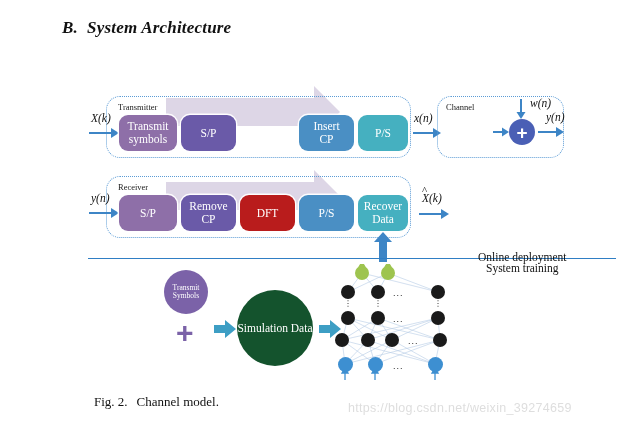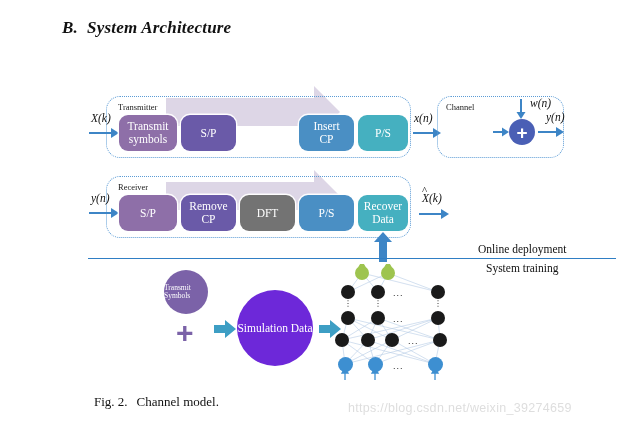--- a/index.html
+++ b/index.html
@@ -93,21 +93,21 @@
   }
   .phase-label {
     position:absolute; font-size:11.5px; color:#111;
     font-family:"Liberation Serif", serif; white-space:nowrap;
   }
 
   
   .circ {
     position:absolute; border-radius:50%;
     color:#fff; display:flex; align-items:center; justify-content:center;
-    line-height:1.12;
+    text-align:center; line-height:1.12;
     font-family:"Liberation Serif", serif;
   }
   .plus-sign {
     position:absolute; color:#7b62a8;
     font-size:30px; font-weight:bold; line-height:1;
     font-family:"Liberation Sans", sans-serif;
   }
 
   
   #neural-net { position:absolute; left:330px; top:182px; width:135px; height:118px; }
@@ -234,21 +234,21 @@
     <div>
         <span>S/P</span>
       </div>
   </div>
   <div class="blk" style="left:181px; top:113px; width:55px; height:36px; background:#6a5aa8;">
     <div>
       <span>Remove</span>
       <span>CP</span>
     </div>
   </div>
-  <div class="blk" style="left:240px; top:113px; width:55px; height:36px; background:#737373;">
+  <div class="blk" style="left:240px; top:113px; width:55px; height:36px; background:#b91c1c;">
     <div>
         <span>DFT</span>
       </div>
   </div>
   <div class="blk" style="left:299px; top:113px; width:55px; height:36px; background:#4a8fc4;">
     <div>
         <span>P/S</span>
       </div>
   </div>
   <div class="blk" style="left:358px; top:113px; width:50px; height:36px; background:#45b0c0;">
@@ -265,40 +265,40 @@
     <line x1="0" y1="6" x2="22" y2="6" stroke="#3d85c6" stroke-width="2"></line>
     <path d="M 22 1 L 30 6 L 22 11 Z" fill="#3d85c6"></path>
   </svg>
 
   <svg class="arrow-u" style="left:374px; top:150px;" width="18" height="30" viewBox="0 0 18 30">
     <rect x="5" y="9" width="8" height="21" fill="#3d85c6"></rect>
     <path d="M 0 10 L 9 0 L 18 10 Z" fill="#3d85c6"></path>
   </svg>
 
   <div id="divider-line"></div>
-  <div class="phase-label" style="left:478px; top:161px;">Online deployment</div>
+  <div class="phase-label" style="left:478px; top:169px;">Online deployment</div>
   <div class="phase-label" style="left:486px; top:180px;">System training</div>
 
   <div class="circ" style="left:164px; top:188px; width:44px; height:44px; background:#7b62a8; font-size:7.5px;">
     <div>
       <span>Transmit</span>
       <span>Symbols</span>
     </div>
   </div>
 
   <div class="plus-sign" style="left:176px; top:236px;">
     <span>+</span>
   </div>
 
 
   <svg class="arrow-r" style="left:214px; top:238px;" width="22" height="18" viewBox="0 0 22 18">
     <path d="M 0 5 L 11 5 L 11 0 L 22 9 L 11 18 L 11 13 L 0 13 Z" fill="#3d9ec4"></path>
   </svg>
 
-  <div class="circ" style="left:237px; top:208px; width:76px; height:76px; background:#6d28d9; font-size:11.5px;">
+  <div class="circ" style="left:237px; top:208px; width:76px; height:76px; background:#14532d; font-size:11.5px;">
     <div>
       <span>Simulation</span>
       <span>Data</span>
     </div>
   </div>
 
   <svg class="arrow-r" style="left:319px; top:238px;" width="22" height="18" viewBox="0 0 22 18">
     <path d="M 0 5 L 11 5 L 11 0 L 22 9 L 11 18 L 11 13 L 0 13 Z" fill="#3d9ec4"></path>
   </svg>
 

